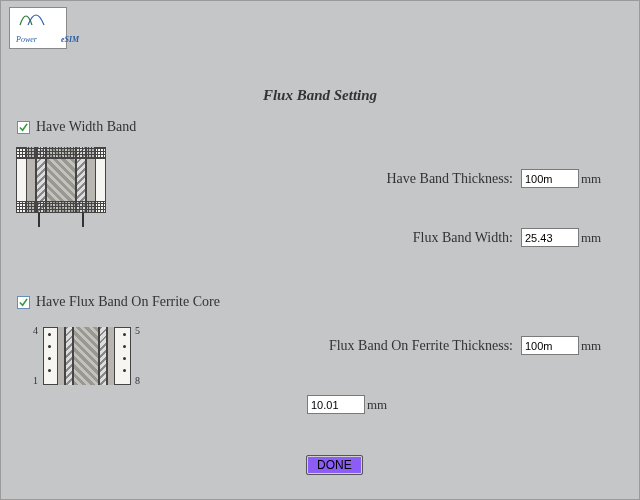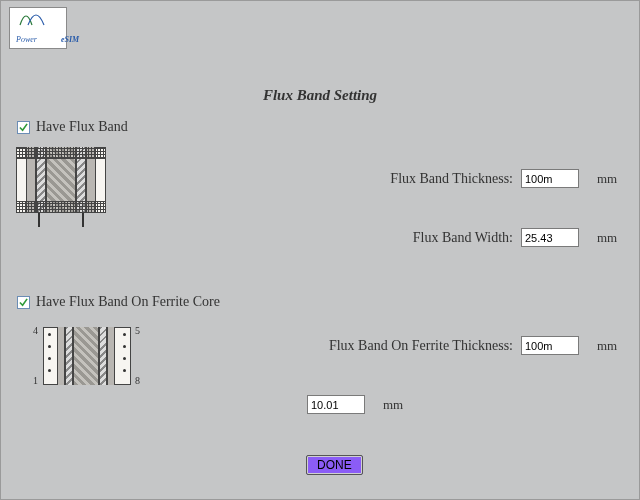--- a/index.html
+++ b/index.html
@@ -55,21 +55,21 @@
     .field-row { position: absolute; display: flex; align-items: center; }
     .field-label { text-align: right; margin-right: 8px; }
     .txt-input {
       width: 58px; height: 19px;
       background: #fff;
       border: 1px solid #7a7a7a;
       font-family: Arial, sans-serif;
       font-size: 11px;
       padding: 1px 3px;
     }
-    .unit { margin-left: 18px; font-size: 13px; }
+    .unit { margin-left: 2px; font-size: 13px; }
 
     .done-btn {
       position: absolute;
       left: 305px; top: 454px;
       padding: 2px 10px;
       background: #8b5cf6;
       border: 1px solid #555;
       border-radius: 2px;
       font-family: Arial, sans-serif;
       font-size: 12px;
@@ -117,38 +117,38 @@
 </div>
 
 <div class="title">Flux Band Setting</div>
 
 <div class="chk-row" style="top:118px;left:16px">
   <span class="chk">
     <svg viewBox="0 0 10 10">
         <path d="M1 5 L4 8 L9 1" stroke="#2e9a3a" stroke-width="1.8" fill="none"></path>
       </svg>
   </span>
-  <span>Have Flux Band</span>
+  <span>Have Width Band</span>
 </div>
 
 <div class="diag1">
   <div class="bg"></div>
   <div class="col c1"></div>
     <div class="col c2"></div>
     <div class="col c3"></div>
     <div class="col c4"></div>
     <div class="col c5"></div>
   <div class="hatch"></div>
     <div class="hatch2"></div>
   <div class="leg l1"></div>
     <div class="leg l2"></div>
 </div>
 
 <div class="field-row" style="top:168px;left:364px">
-  <span class="field-label" style="width:148px">Flux Band Thickness:</span>
+  <span class="field-label" style="width:148px">Have Band Thickness:</span>
   <input class="txt-input" value="100m" style="">
   <span class="unit">mm</span>
 </div>
 <div class="field-row" style="top:227px;left:364px">
   <span class="field-label" style="width:148px">Flux Band Width:</span>
   <input class="txt-input" value="25.43" style="">
   <span class="unit">mm</span>
 </div>
 
 <div class="chk-row" style="top:293px;left:16px">

